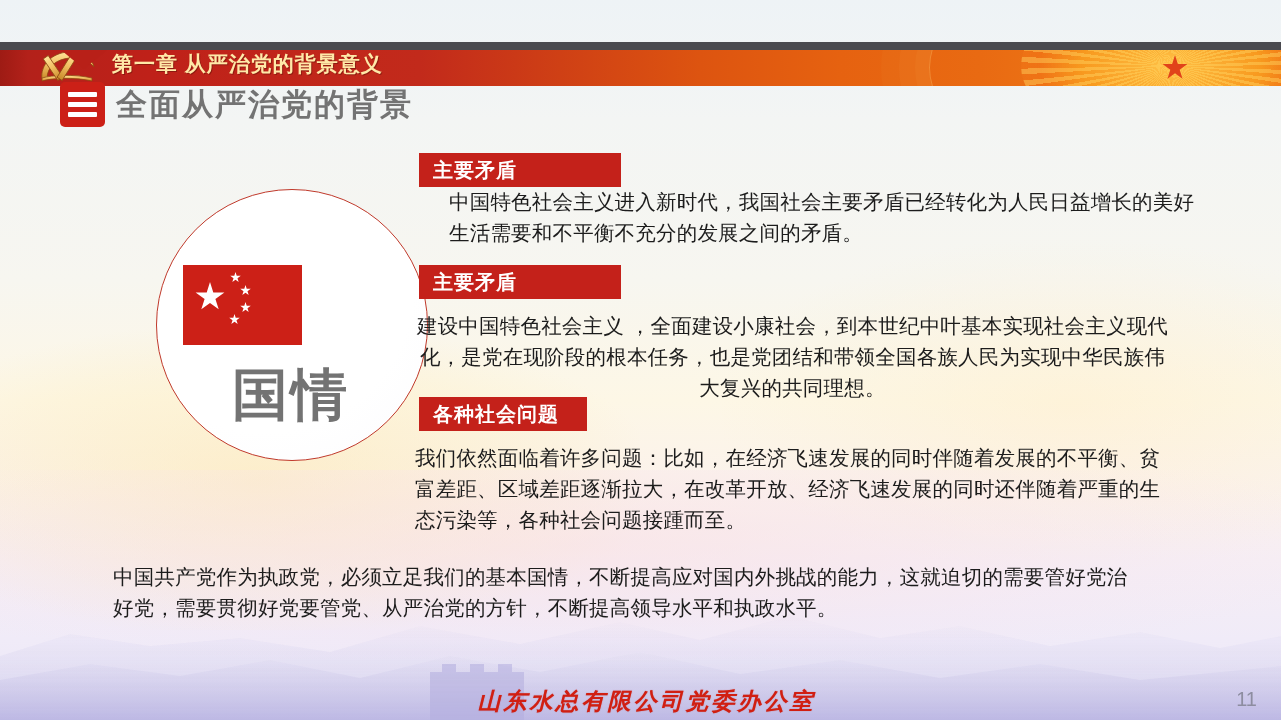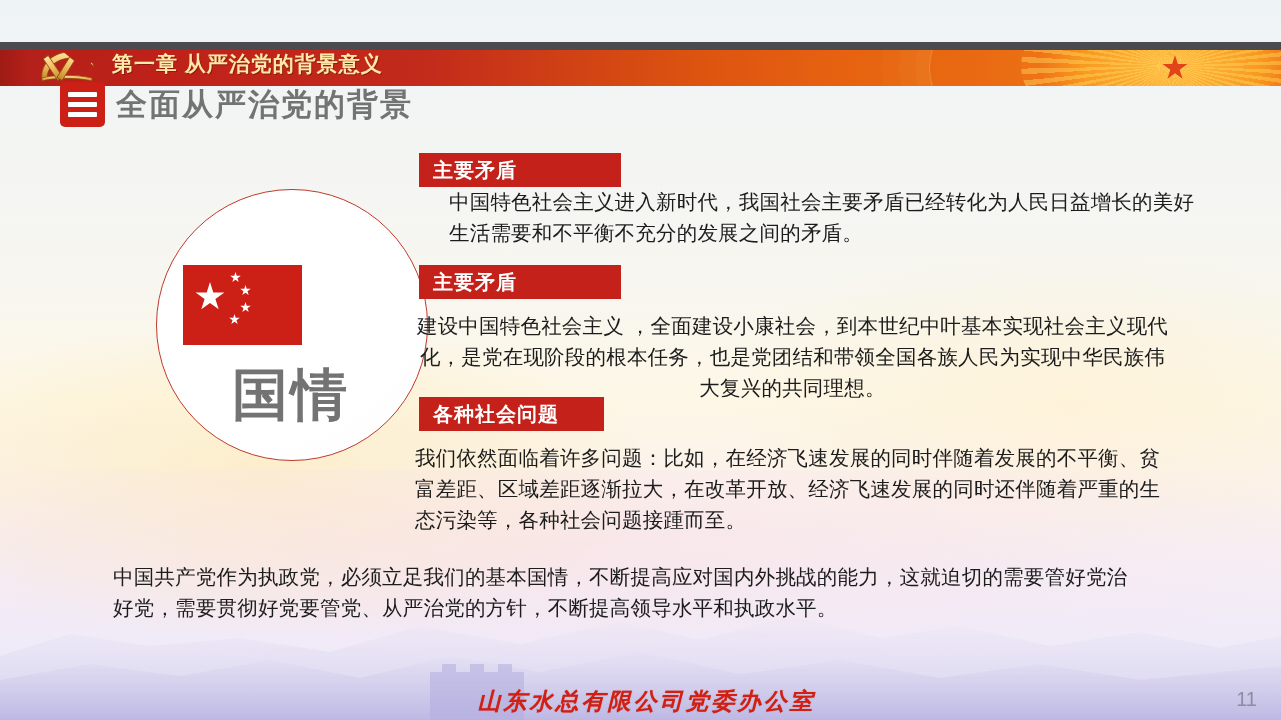--- a/index.html
+++ b/index.html
@@ -248,21 +248,21 @@
     font-size: 20px;
     font-weight: bold;
     letter-spacing: 1px;
     padding: 0 14px;
     display: flex;
     align-items: center;
     box-sizing: border-box;
   }
   .tag1 { left: 419px; top: 153px; width: 202px; }
   .tag2 { left: 419px; top: 265px; width: 202px; }
-  .tag3 { left: 419px; top: 397px; width: 185px; }
+  .tag3 { left: 419px; top: 397px; width: 168px; }
 
   .blk-body {
     position: absolute;
     left: 415px;
     width: 755px;
     font-size: 20.5px;
     line-height: 31px;
     color: #1c1c1c;
     letter-spacing: 0.2px;
   }

